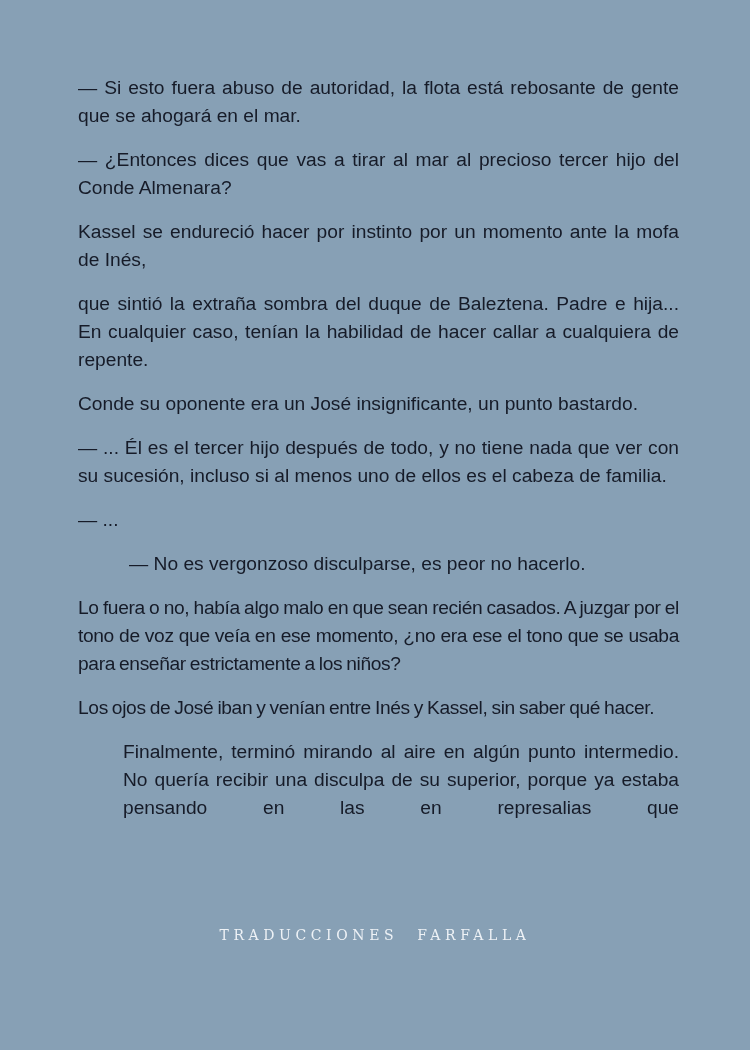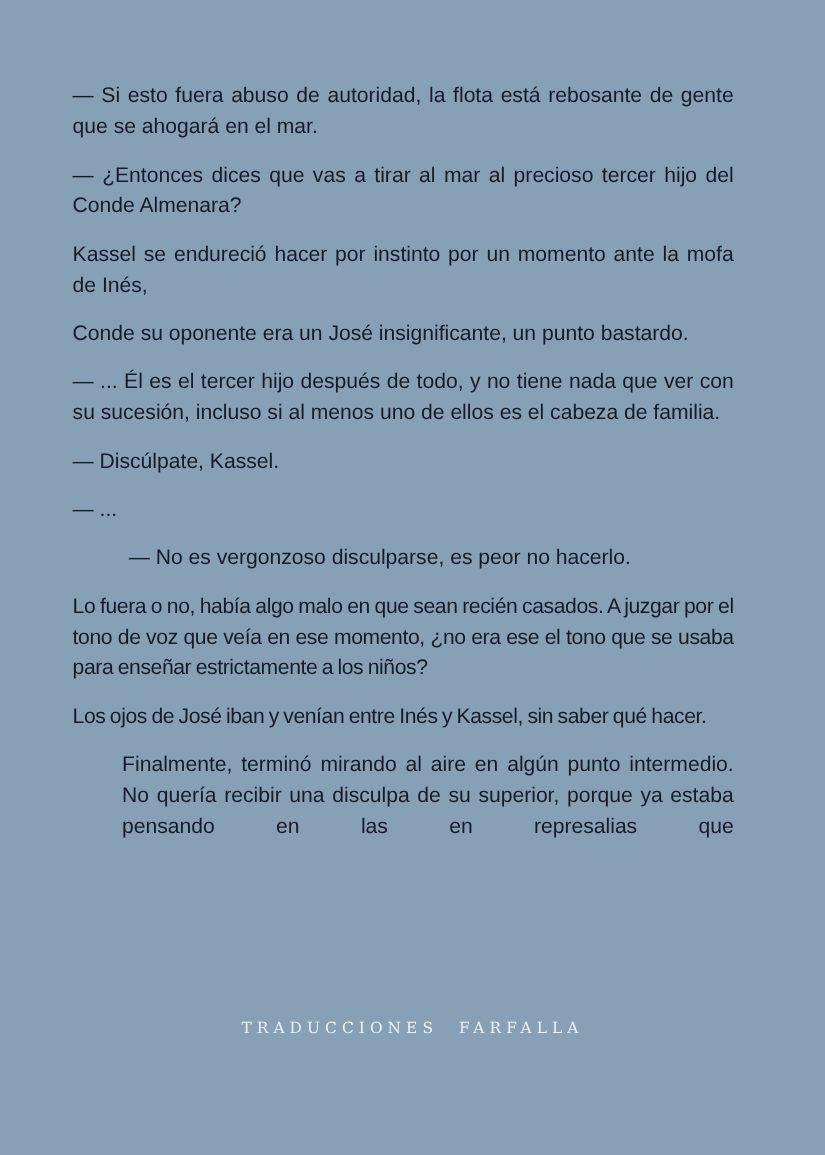--- a/index.html
+++ b/index.html
@@ -8,21 +8,21 @@
     }
     body {
       width: 750px;
       height: 1050px;
       background: #87a0b5;
       overflow: hidden;
       position: relative;
     }
     .page {
       position: absolute;
-      left: 66px;
+      left: 78px;
       top: 74px;
       width: 601px;
       color: #161b28;
       font-family: "Liberation Sans", "DejaVu Sans", sans-serif;
       font-size: 19.2px;
       line-height: 28px;
     }
     .para {
       margin: 0 0 16px 0;
       text-align: justify;
@@ -49,23 +49,23 @@
       word-spacing: 10px;
     }
   </style>
 </head>
 <body>
 
 <div class="page">
   <p class="para">— Si esto fuera abuso de autoridad, la flota está rebosante de gente que se ahogará en el mar.</p>
   <p class="para">— ¿Entonces dices que vas a tirar al mar al precioso tercer hijo del Conde Almenara?</p>
   <p class="para">Kassel se endureció hacer por instinto por un momento ante la mofa de Inés,</p>
+  <p class="para">que sintió la extraña sombra del duque de Baleztena. Padre e hija... En cualquier caso, tenían la habilidad de hacer callar a cualquiera de repente.</p>
   <p class="para">Conde su oponente era un José insignificante, un punto bastardo.</p>
   <p class="para">— ... Él es el tercer hijo después de todo, y no tiene nada que ver con su sucesión, incluso si al menos uno de ellos es el cabeza de familia.</p>
-  <p class="para">— Discúlpate, Kassel.</p>
   <p class="para">— ...</p>
   <p class="para indent">— No es vergonzoso disculparse, es peor no hacerlo.</p>
   <p class="para tight">Lo fuera o no, había algo malo en que sean recién casados. A juzgar por el tono de voz que veía en ese momento, ¿no era ese el tono que se usaba para enseñar estrictamente a los niños?</p>
   <p class="para tight">Los ojos de José iban y venían entre Inés y Kassel, sin saber qué hacer.</p>
   <p class="para" style="text-align-last: justify; margin-left: 45px;">Finalmente, terminó mirando al aire en algún punto intermedio. No quería  recibir una disculpa de su superior, porque ya estaba pensando en las en represalias que</p>
 </div>
 
 <div class="footer">TRADUCCIONES FARFALLA</div>
 
 </body></html>

